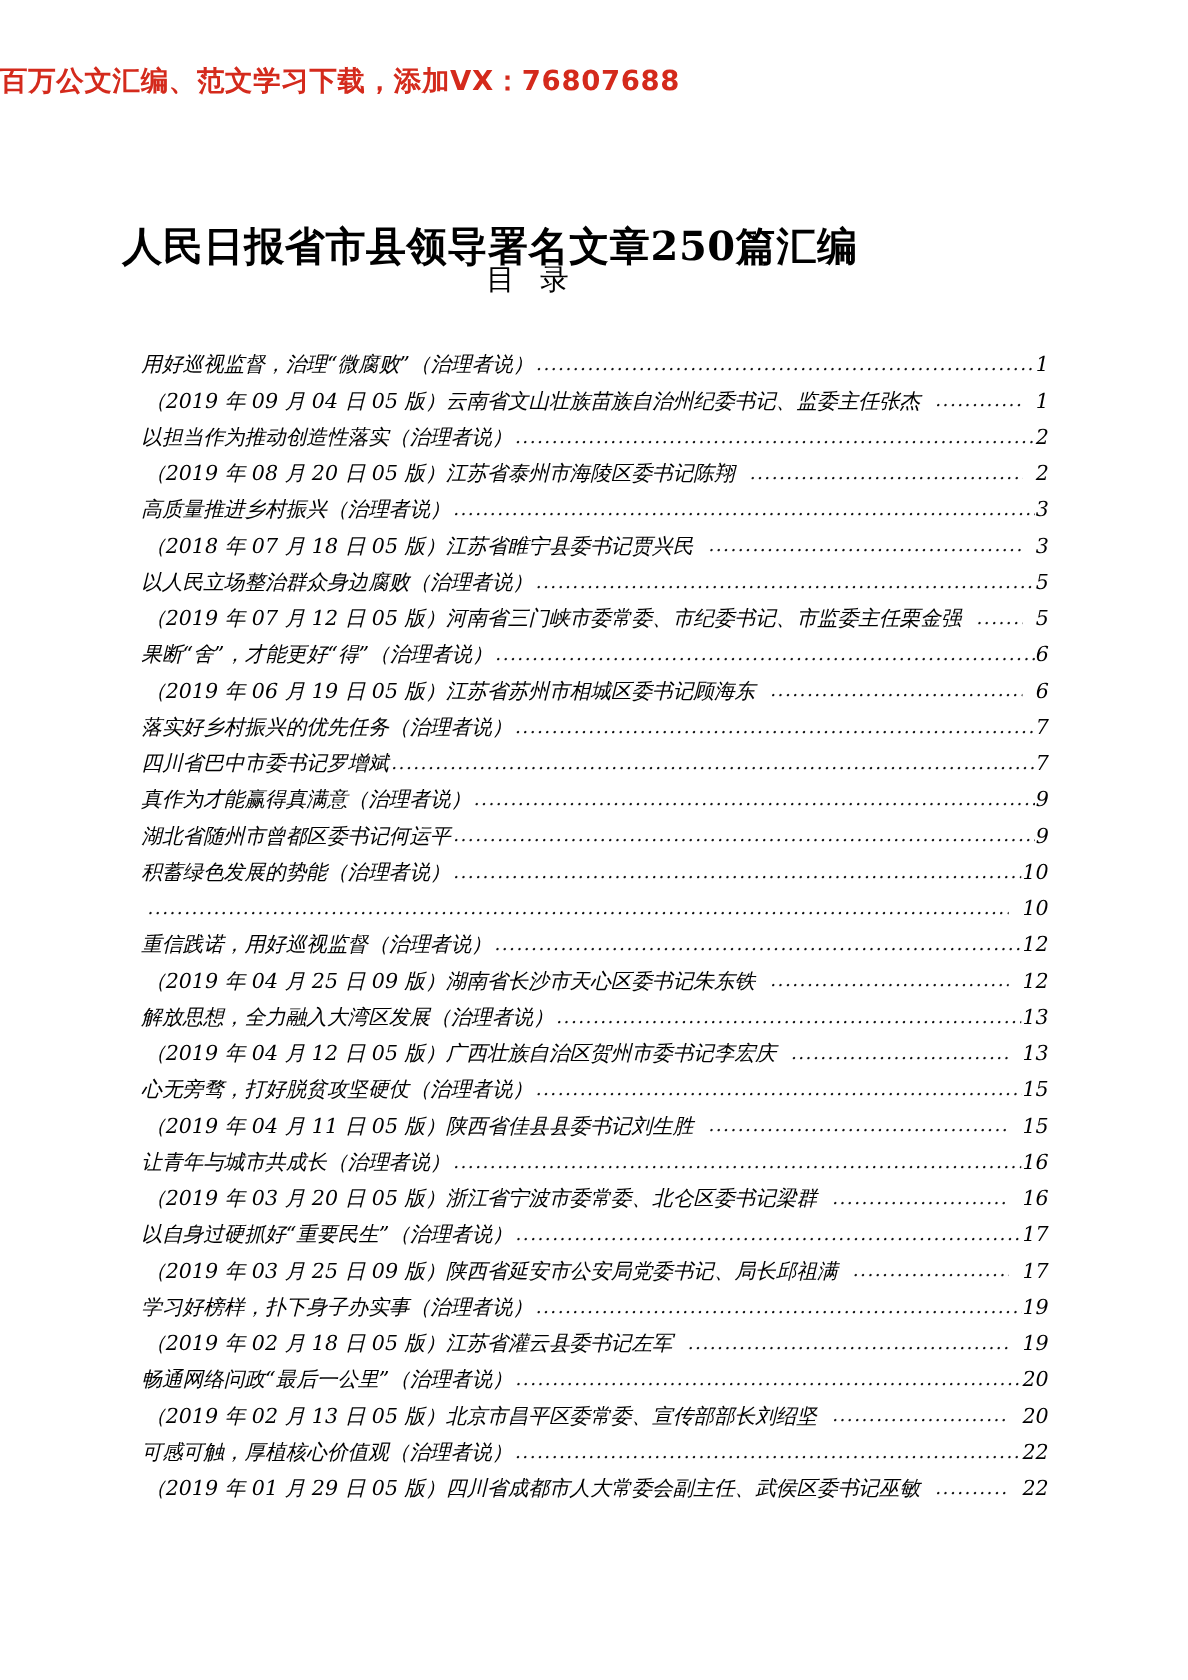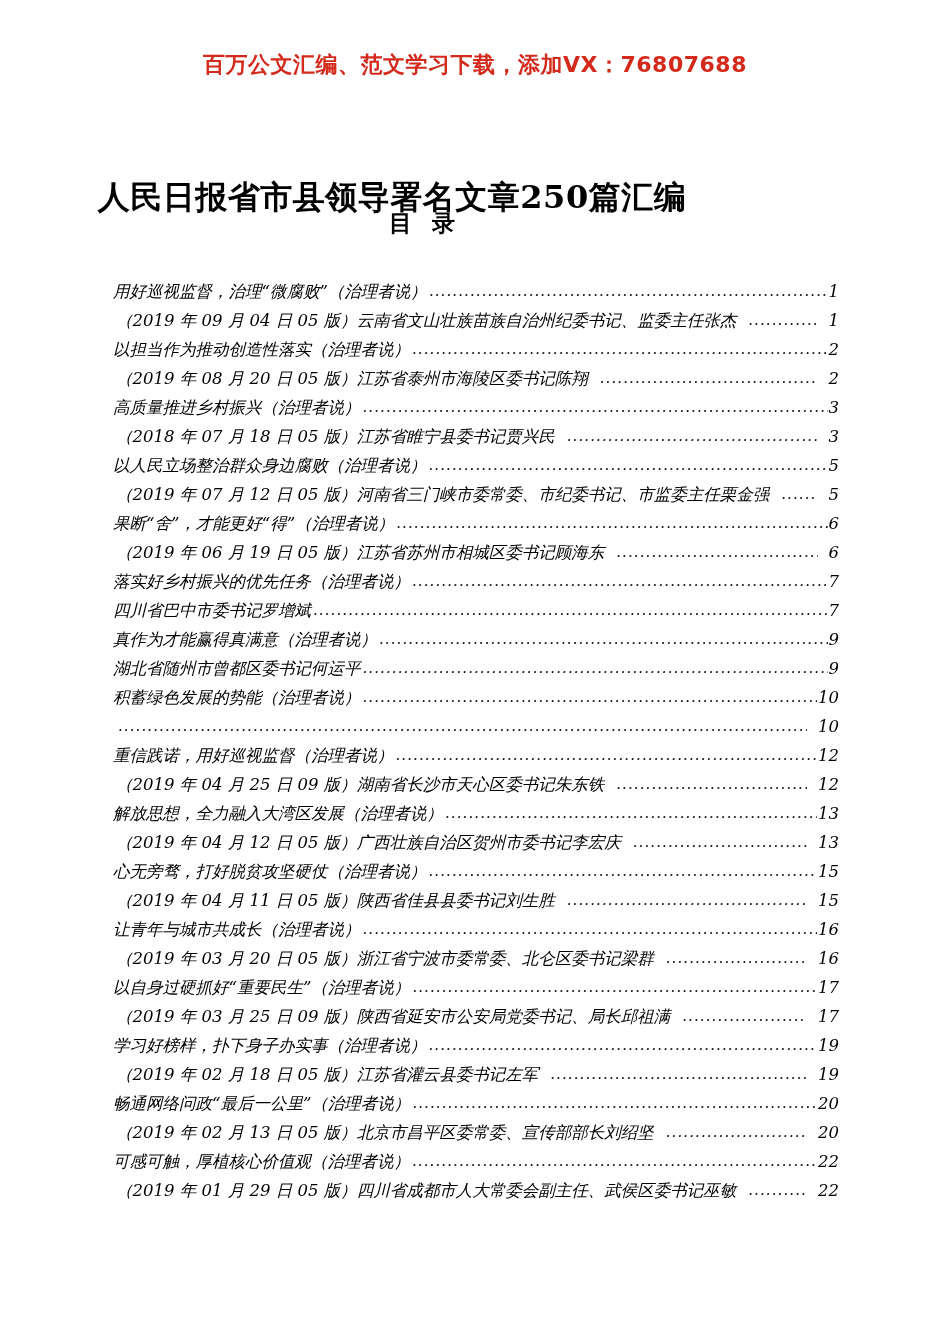--- a/index.html
+++ b/index.html
@@ -21,21 +21,20 @@
     box-sizing: border-box;
     position: relative;
   }
 
   
   .promo-banner {
     position: absolute;
     top: 50px;
     left: 0;
     width: 950px;
-    text-align: center;
     font-family: "DejaVu Sans", "Liberation Sans", sans-serif;
     font-size: 22px;
     font-weight: 700;
     letter-spacing: 0.5px;
     color: #d42a1c;
     white-space: nowrap;
   }
 
   
   .doc-title {
@@ -52,21 +51,21 @@
   }
 
   
   .toc-heading {
     position: absolute;
     top: 208px;
     left: 0;
     width: 844px;
     text-align: center;
     font-size: 23px;
-    font-weight: 700;
+    font-weight: 400;
     white-space: nowrap;
   }
   .toc-heading .gap {
     display: inline-block;
     width: 20px;
   }
 
   
   .toc-list {
     position: absolute;

